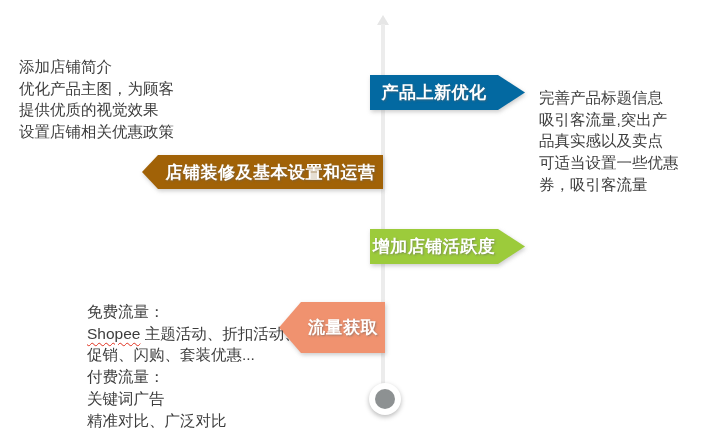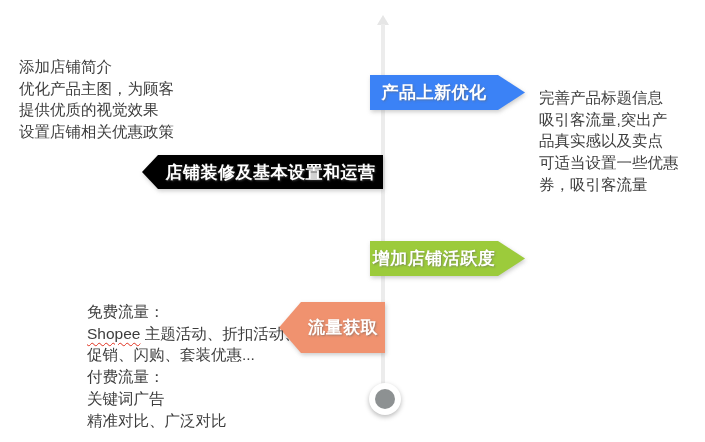--- a/index.html
+++ b/index.html
@@ -51,33 +51,33 @@
 
 <div class="canvas">
 
   <div class="tl-arrow"></div>
   <div class="tl-line" style="background: rgb(236, 236, 236);"></div>
   <div class="tl-dot-outer" style="background: rgb(255, 255, 255);">
     <div class="tl-dot-inner" style="background: rgb(141, 145, 146);"></div>
   </div>
 
   <div class="banner-wrap wrap-pink">
-    <div class="banner shape-right" style="background: #3b82f6;">
+    <div class="banner shape-right" style="background: #0369a1;">
       <span>产品上新优化</span>
     </div>
   </div>
 
   <div class="banner-wrap wrap-yellow">
-    <div class="banner shape-left-16" style="background: #000000;">
+    <div class="banner shape-left-16" style="background: #a16207;">
       <span>店铺装修及基本设置和运营</span>
     </div>
   </div>
 
   <div class="banner-wrap wrap-green">
-    <div class="banner shape-right" style="background: rgb(156, 203, 59); margin-top: 12px;">
+    <div class="banner shape-right" style="background: rgb(156, 203, 59);">
       <span>增加店铺活跃度</span>
     </div>
   </div>
 
   <div class="banner-wrap wrap-salmon">
     <div class="banner shape-left-22" style="background: rgb(240, 146, 111);">
       <span>流量获取</span>
     </div>
   </div>
 

